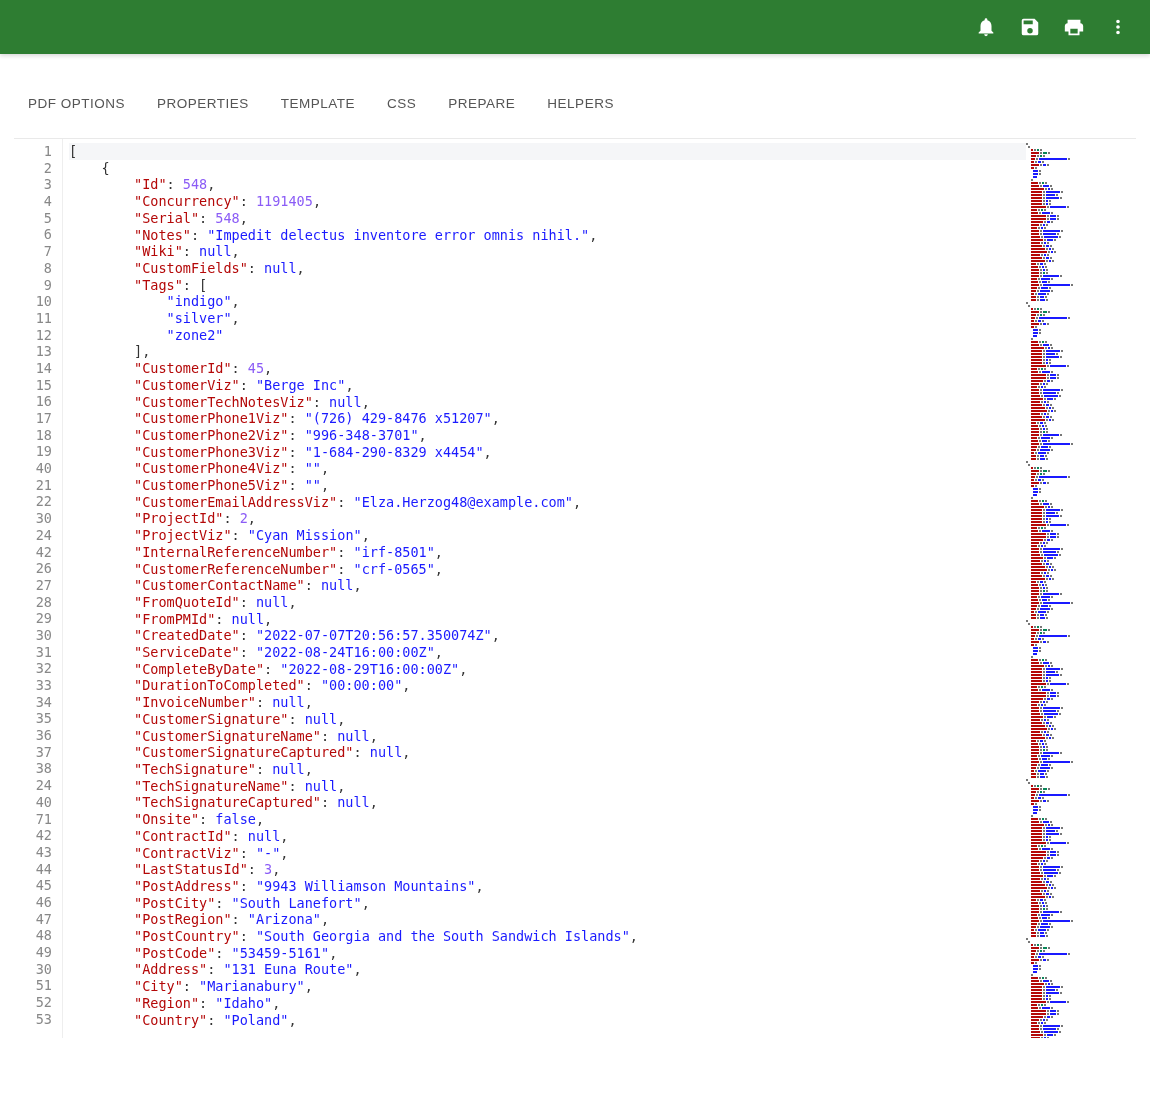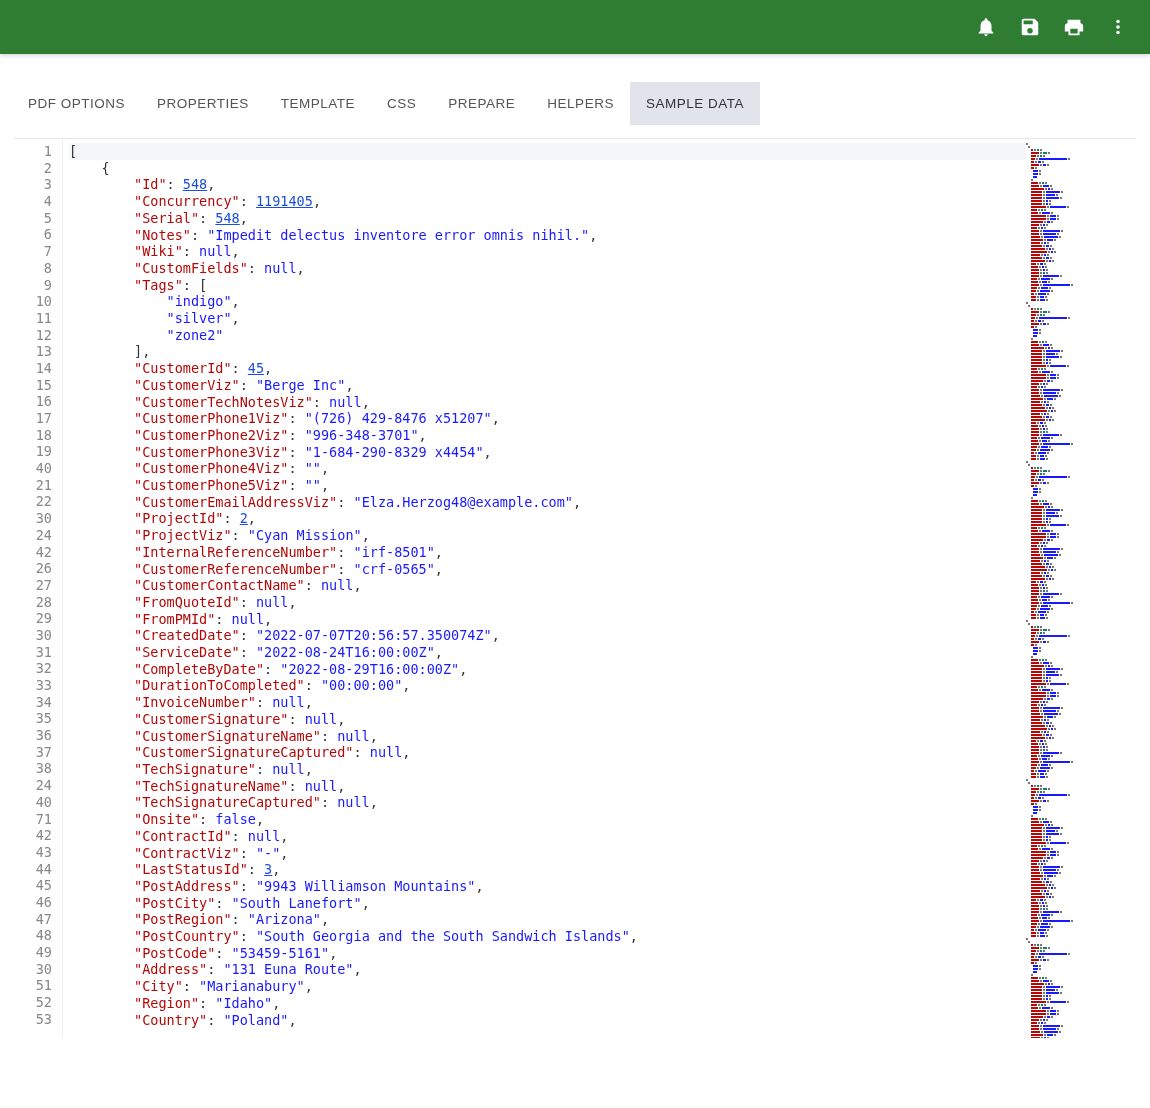--- a/index.html
+++ b/index.html
@@ -16,21 +16,21 @@
   .editor-wrap { display: flex; margin: 12px 14px 0 14px; border-top: 1px solid #e9e9e9; height: 900px; overflow: hidden; font-family: "Menlo","Consolas",monospace; font-size: 13.5px; }
   .gutter { width: 48px; text-align: right; padding: 4px 10px 0 0; color: #888; background: #fff; }
   .gutter .ln { height: 16.7px; line-height: 16.7px; }
   .code-area { flex: 1; padding: 4px 0 0 6px; white-space: pre; line-height: 16.7px; overflow: hidden; position: relative; border-left: 1px solid #eee; }
   .code-area .line1 { background: #f5f6f8; height: 16.7px; }
   .minimap { width: 110px; padding-top: 4px; overflow: hidden; }
   .minimap-line { height: 2px; margin-bottom: 1px; display: flex; gap: 1px; }
   .mm-seg { height: 2px; }
   .k { color: #b40808; }       
   .s { color: #1a1aff; }       
-  .n { color: #1d4ed8; text-decoration: underline; }       
+  .n { color: #8b5cf6; }       
   .nu { color: #1a1aff; }      
   .p { color: #333; }          
 </style>
 </head>
 <body>
 
 <div class="header">
   <div class="header-right">
     <button class="icon-btn">
       <svg width="22" height="22" viewBox="0 0 24 24">
@@ -55,21 +55,20 @@
   </div>
 </div>
 
 <div class="tabs">
   <button class="tab">PDF OPTIONS</button>
   <button class="tab">PROPERTIES</button>
   <button class="tab">TEMPLATE</button>
   <button class="tab">CSS</button>
   <button class="tab">PREPARE</button>
   <button class="tab">HELPERS</button>
-  <button class="tab active">SAMPLE DATA</button>
 </div>
 
 <div class="editor-wrap">
   <div class="gutter" id="gutter">
       <div class="ln">1</div>
       <div class="ln">2</div>
       <div class="ln">3</div>
       <div class="ln">4</div>
       <div class="ln">5</div>
       <div class="ln">6</div>

